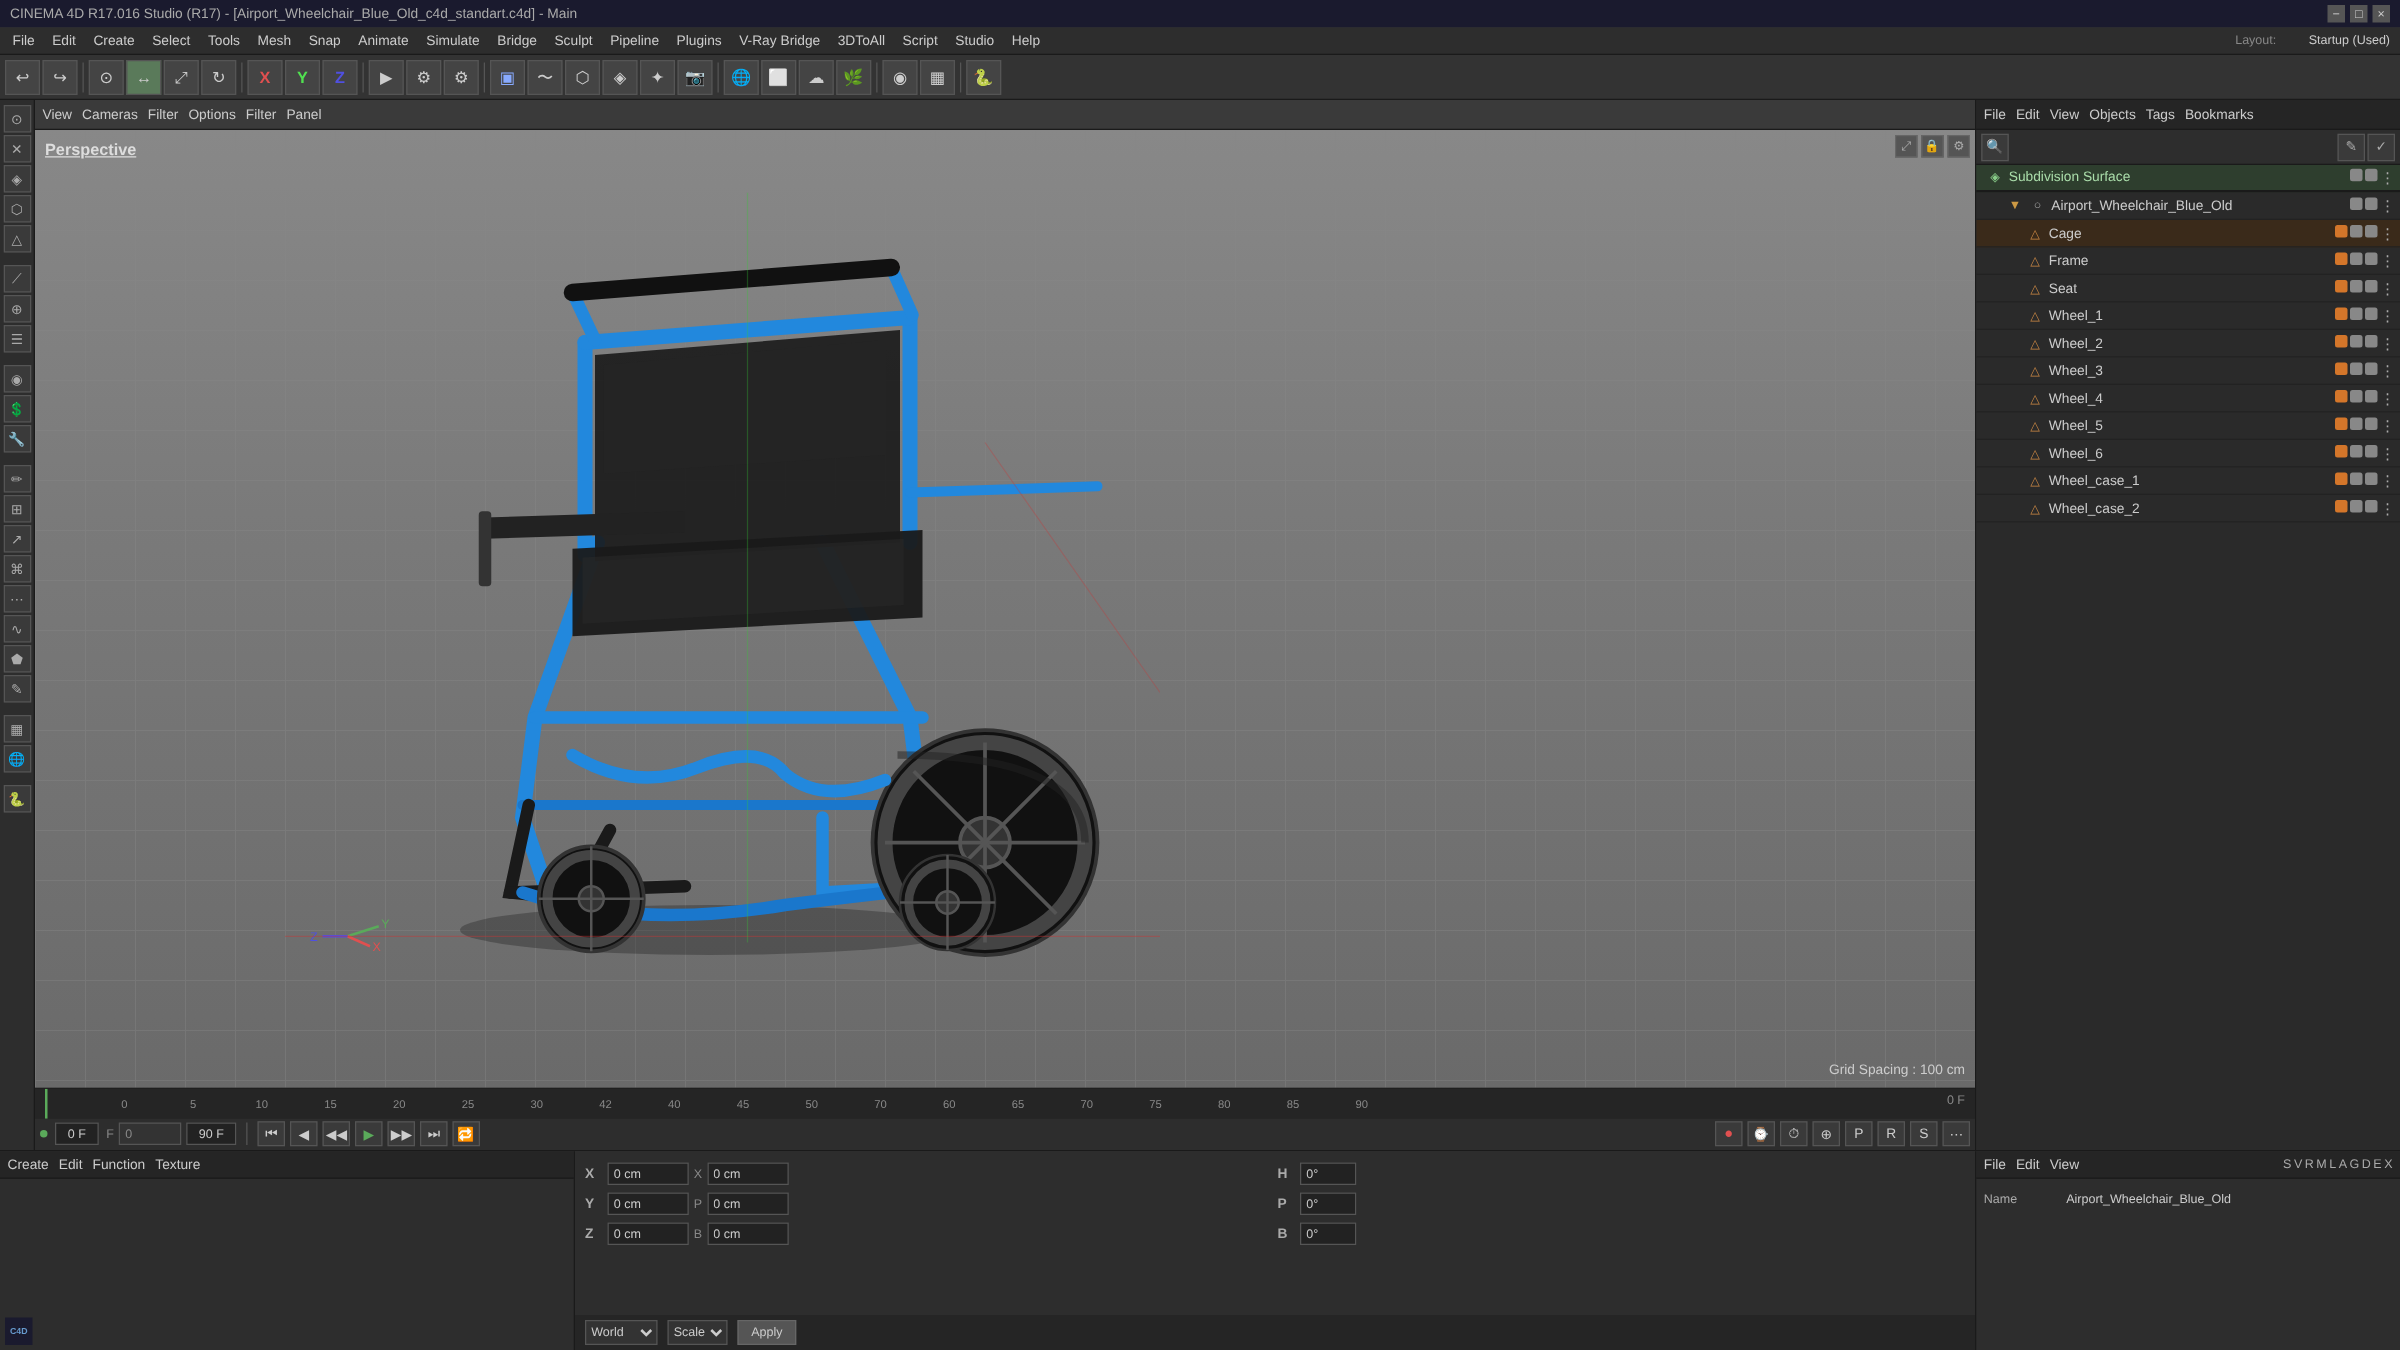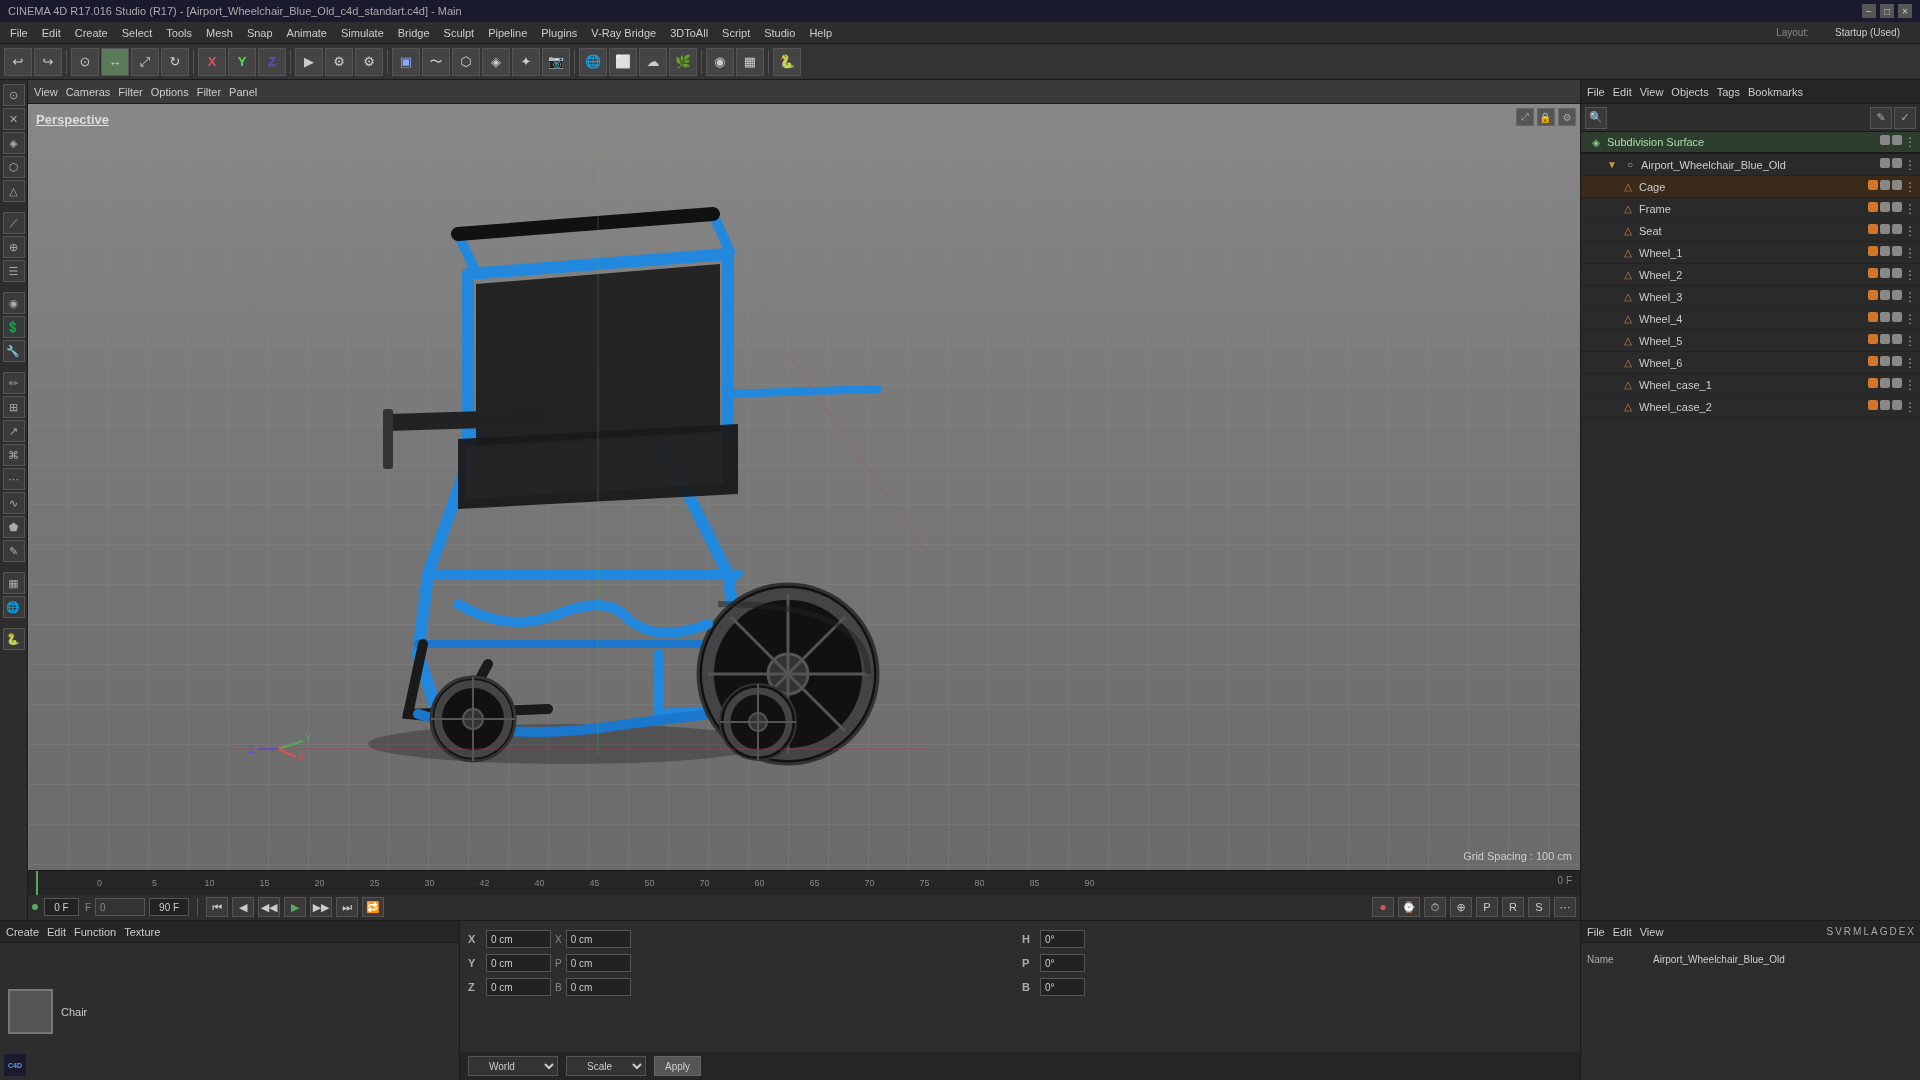--- a/index.html
+++ b/index.html
@@ -410,21 +410,21 @@
       align-items: center;
       padding: 0 8px;
       gap: 8px;
     }
     .coords-select {
       height: 20px;
       background: #333;
       border: 1px solid #555;
       color: #ccc;
       font-size: 10px;
-      padding: 0 16px;
+      padding: 0 0;
     }
     .apply-btn {
       height: 20px;
       background: #555;
       border: 1px solid #666;
       color: #ccc;
       font-size: 10px;
       cursor: pointer;
       padding: 0 10px;
     }
@@ -513,21 +513,21 @@
   <span class="menu-item">Sculpt</span>
   <span class="menu-item">Pipeline</span>
   <span class="menu-item">Plugins</span>
   <span class="menu-item">V-Ray Bridge</span>
   <span class="menu-item">3DToAll</span>
   <span class="menu-item">Script</span>
   <span class="menu-item">Studio</span>
   <span class="menu-item">Help</span>
   <div style="flex:1"></div>
   <span style="color:#888;font-size:10px;margin-right:24px">Layout:</span>
-  <span style="color:#ccc;font-size:10px;margin-right:16px">Startup (Used)</span>
+  <span style="color:#ccc;font-size:10px;margin-right:4px">Startup (Used)</span>
 </div>
 
 <div id="toolbar">
   <button class="toolbar-btn">↩</button>
   <button class="toolbar-btn">↪</button>
   <div class="toolbar-separator"></div>
   <button class="toolbar-btn">⊙</button>
   <button class="toolbar-btn" style="background:#5a7a5a">↔</button>
   <button class="toolbar-btn">⤢</button>
   <button class="toolbar-btn">↻</button>
@@ -960,26 +960,20 @@
 
 <div id="bottom-area">
 
   <div id="material-panel">
     <div id="mat-header">
       <span style="color:#ccc;cursor:pointer;font-size:11px">Create</span>
       <span style="color:#ccc;cursor:pointer;font-size:11px">Edit</span>
       <span style="color:#ccc;cursor:pointer;font-size:11px">Function</span>
       <span style="color:#ccc;cursor:pointer;font-size:11px">Texture</span>
     </div>
-    <div id="mat-content">
-      <div class="mat-swatch" style="background:#555;border:2px solid #777"></div>
-      <div>
-        <div class="mat-name">Chair</div>
-      </div>
-    </div>
 
     <div style="position:absolute;bottom:4px;left:4px;display:flex;flex-direction:column;align-items:center">
       <div style="width:22px;height:22px;background:#1a1a2e;display:flex;align-items:center;justify-content:center;font-size:7px;color:#6699cc;font-weight:bold">C4D</div>
     </div>
   </div>
 
   <div id="coords-panel">
     <div id="coords-content">
       <div class="coord-row">
         <span class="coord-label">X</span>

